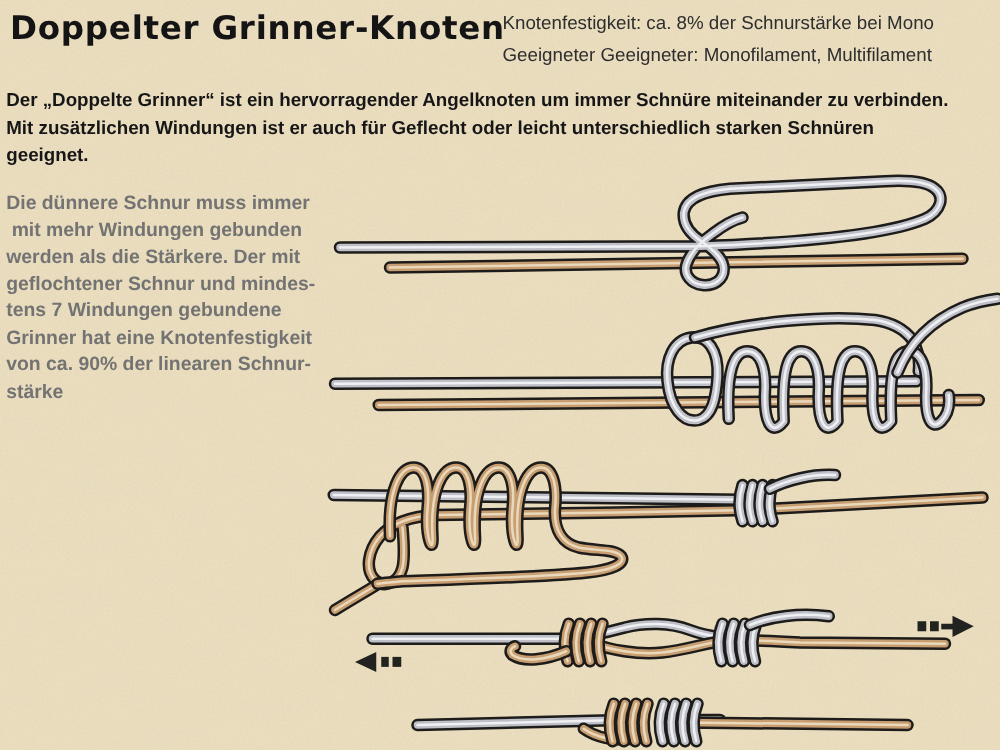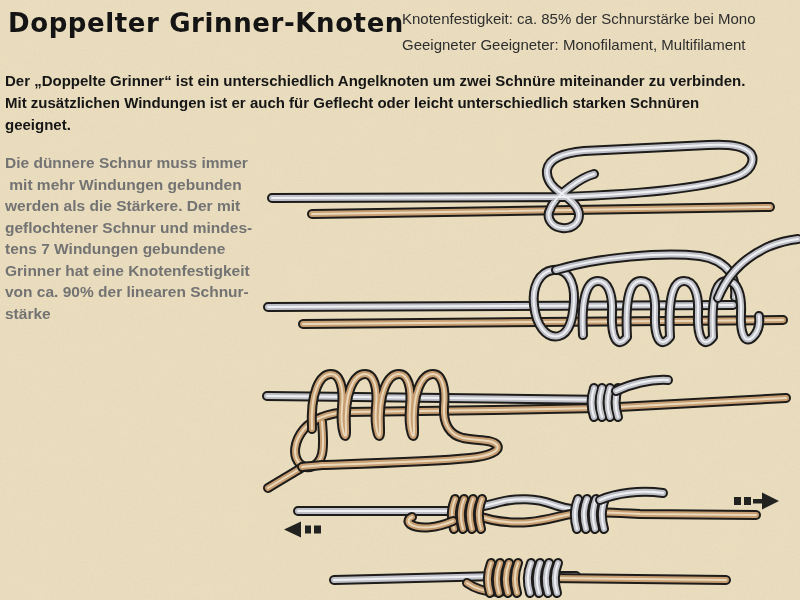--- a/index.html
+++ b/index.html
@@ -183,25 +183,25 @@
         <use href="#s5bk" class="h brown"></use>
       <use href="#s5gk" class="o"></use>
         <use href="#s5gk" class="b gray"></use>
         <use href="#s5gk" class="h gray"></use>
     </g>
   </svg>
 
   <h1 class="title">Doppelter Grinner-Knoten</h1>
 
   <div class="info">
-    <div>Knotenfestigkeit: ca. 85% der Schnurstärke bei Mono</div>
+    <div>Knotenfestigkeit: ca. 8% der Schnurstärke bei Mono</div>
     <div>Geeigneter Geeigneter: Monofilament, Multifilament</div>
   </div>
 
-  <p class="intro">Der „Doppelte Grinner“ ist ein unterschiedlich Angelknoten um zwei Schnüre miteinander zu verbinden.
+  <p class="intro">Der „Doppelte Grinner“ ist ein hervorragender Angelknoten um immer Schnüre miteinander zu verbinden.
 Mit zusätzlichen Windungen ist er auch für Geflecht oder leicht unterschiedlich starken Schnüren
 geeignet.</p>
 
   <p class="side">Die dünnere Schnur muss immer
  mit mehr Windungen gebunden
 werden als die Stärkere. Der mit
 geflochtener Schnur und mindes-
 tens 7 Windungen gebundene
 Grinner hat eine Knotenfestigkeit
 von ca. 90% der linearen Schnur-

